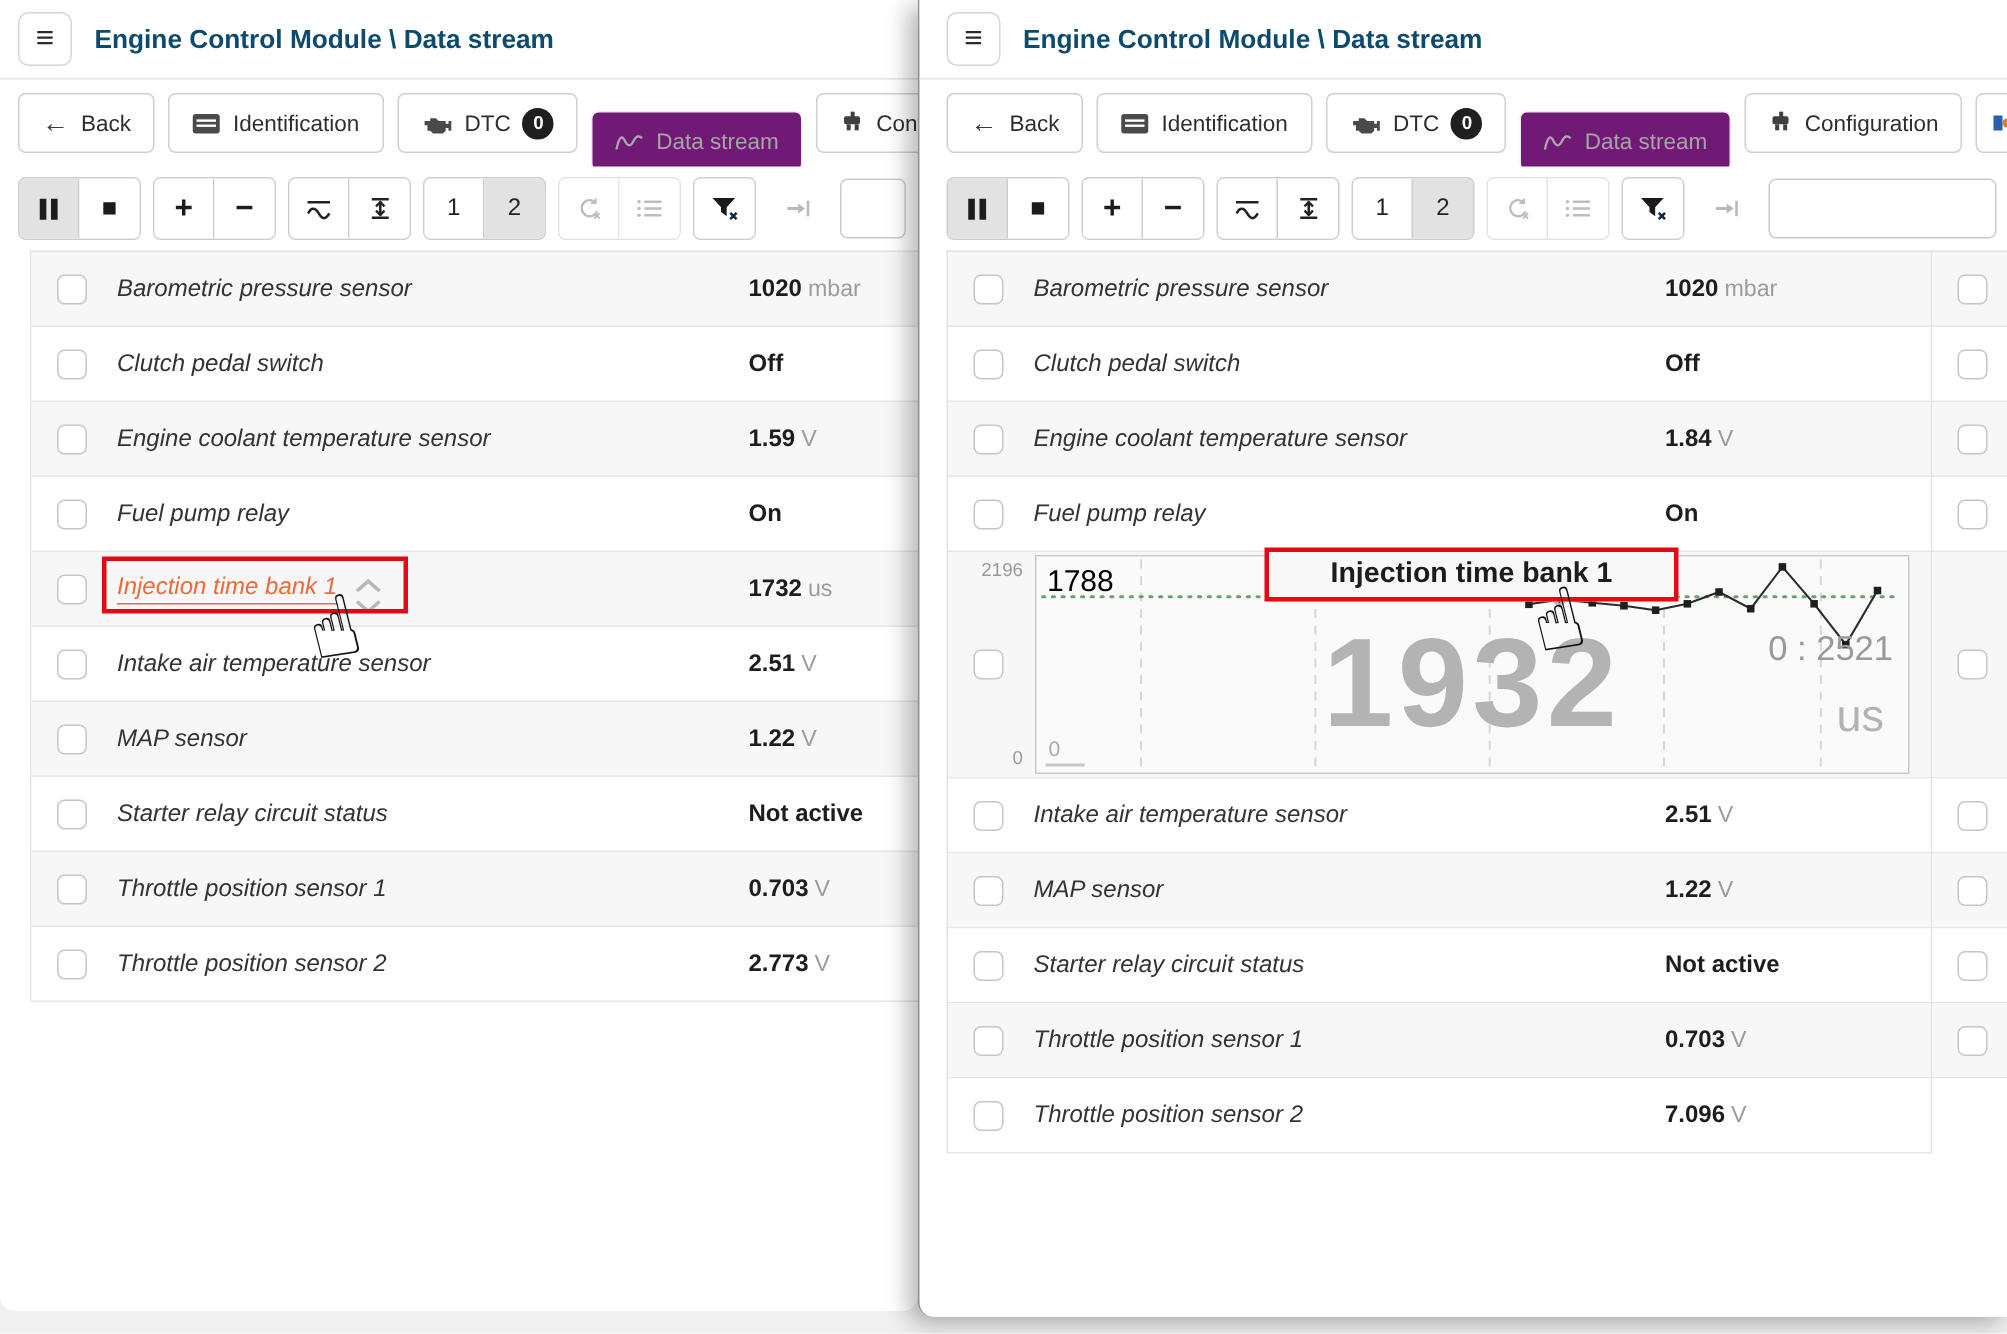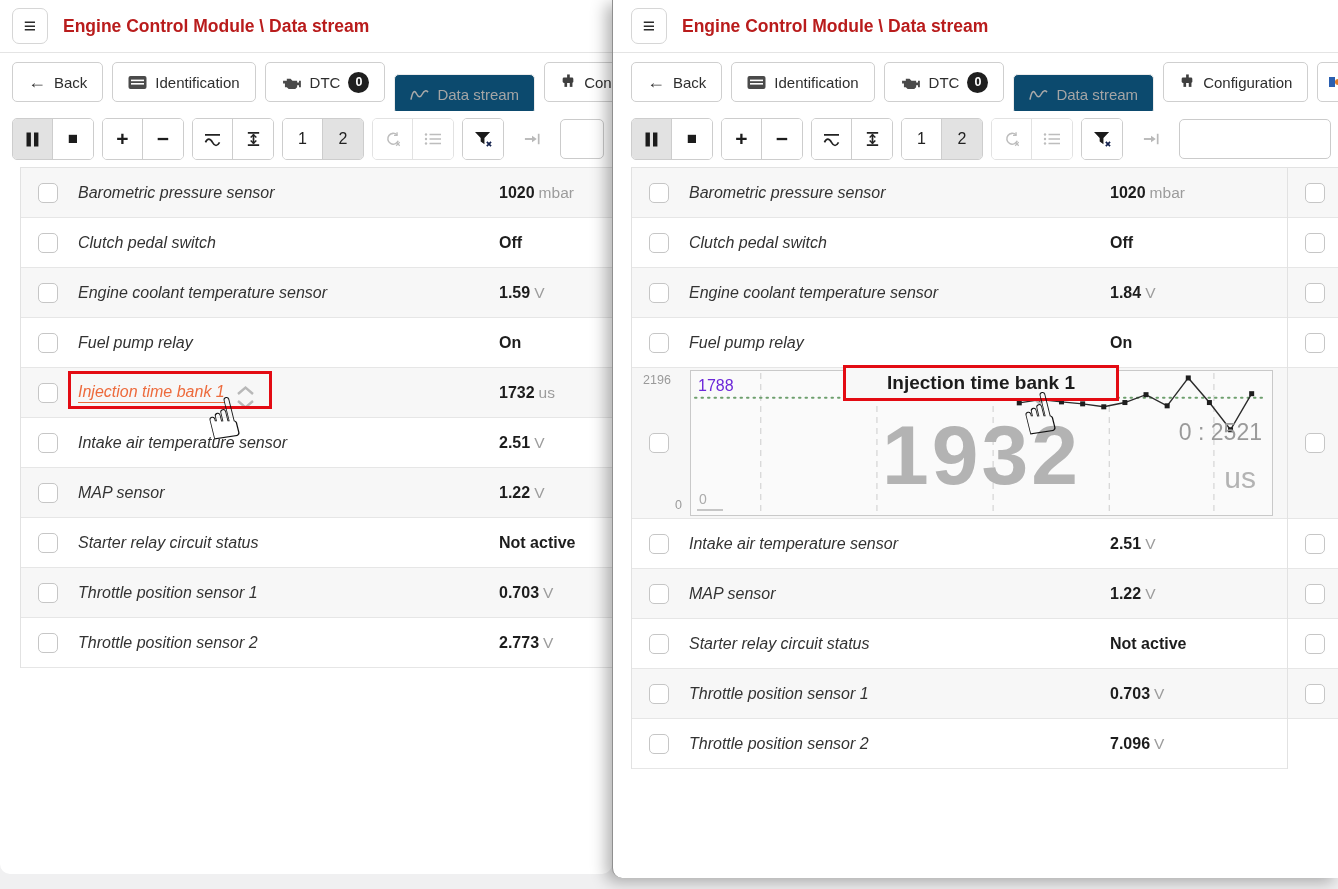--- a/index.html
+++ b/index.html
@@ -17,29 +17,29 @@
     box-shadow:-6px 4px 16px rgba(0,0,0,.30);
   }
   
   .hdr{height:52px;display:flex;align-items:center;border-bottom:1px solid #e4e4e4;}
   .pad-l{padding-left:12px;} .pad-r{padding-left:18px;}
   .menu-btn{
     width:36px;height:36px;border:1px solid #d6d6d6;border-radius:7px;background:#fff;
     display:flex;align-items:center;justify-content:center;
     font-size:21px;font-weight:700;color:#2b2b2b;margin-right:15px;flex:none;box-sizing:border-box;
   }
-  .win-title{font-size:17.5px;font-weight:600;color:#b91c1c;white-space:nowrap;}
+  .win-title{font-size:17.5px;font-weight:600;color:#0c4a6e;white-space:nowrap;}
   
   .tabbar{height:58px;display:flex;align-items:center;gap:9px;overflow:hidden;}
   .tab{
     height:40px;border:1px solid #cfcfcf;border-radius:5px;background:#fff;box-sizing:border-box;
     display:inline-flex;align-items:center;gap:8px;padding:0 15px;
     font-size:15px;color:#2e2e2e;white-space:nowrap;flex:none;
   }
-  .tab.disabled{background:#0c4a6e;border-color:#ececec;color:#a5a5a5;margin-top:24px;}
+  .tab.disabled{background:#701a75;border-color:#ececec;color:#a5a5a5;margin-top:24px;}
   .tab .ticon{display:flex;align-items:center;}
   .badge{
     width:21px;height:21px;border-radius:50%;background:#1f1f1f;color:#fff;
     display:flex;align-items:center;justify-content:center;font-size:12.5px;font-weight:700;
   }
   .tab.sliver{min-width:46px;padding:0 10px;}
   
   .toolbar{height:56px;display:flex;align-items:center;gap:8px;}
   .btngroup{display:flex;border:1px solid #cdcdcd;border-radius:5px;overflow:hidden;flex:none;background:#fff;}
   .btngroup.disabled{border-color:#e2e2e2;}
@@ -69,25 +69,25 @@
   .row.chart-row{height:150px;}
   .cb{
     position:absolute;left:17px;top:50%;transform:translateY(-50%);
     width:20px;height:20px;border:1px solid #c6c6c6;border-radius:5px;background:#fff;box-sizing:border-box;
   }
   .lbl{position:absolute;left:57px;top:50%;transform:translateY(-50%);font-size:16px;color:#333;white-space:nowrap;font-style:italic;}
   .lbl.link{color:#ed6a3c;border-bottom:1px solid #ed6a3c;padding-bottom:1px;}
   .val{position:absolute;left:478px;top:50%;transform:translateY(-50%);font-size:16px;font-weight:700;color:#1d1d1d;white-space:nowrap;}
   .unit{font-weight:400;color:#9c9c9c;margin-left:4px;font-size:15.5px;}
   
-  .axis-max{position:absolute;left:0;top:5px;width:50px;text-align:center;font-size:12.5px;color:#9a9a9a;}
+  .axis-max{position:absolute;left:0;top:5px;width:50px;text-align:right;font-size:12.5px;color:#9a9a9a;}
   .axis-min{position:absolute;left:0;bottom:6px;width:50px;text-align:right;font-size:12.5px;color:#9a9a9a;}
   .chart-box{position:absolute;left:58px;top:2px;width:581px;height:144px;border:1px solid #c9c9c9;background:#fafafa;box-sizing:content-box;}
   .chart-svg{position:absolute;left:0;top:0;width:581px;height:144px;}
-  .ref-label{position:absolute;left:7px;top:6px;font-size:16px;color:#6d28d9;}
+  .ref-label{position:absolute;left:7px;top:6px;font-size:20px;color:#000000;}
   .big-val{
     position:absolute;left:0;right:0;top:42px;text-align:center;
     font-size:84px;font-weight:600;color:#b3b3b3;letter-spacing:3px;line-height:1;
   }
   .range-label{position:absolute;right:10px;top:48px;font-size:23px;color:#9a9a9a;}
   .unit-big{position:absolute;right:16px;top:90px;font-size:30px;color:#b3b3b3;}
   .x0{
     position:absolute;left:6px;bottom:4px;font-size:14px;color:#ababab;
     border-bottom:2px solid #c6c6c6;padding:0 16px 2px 2px;
   }

